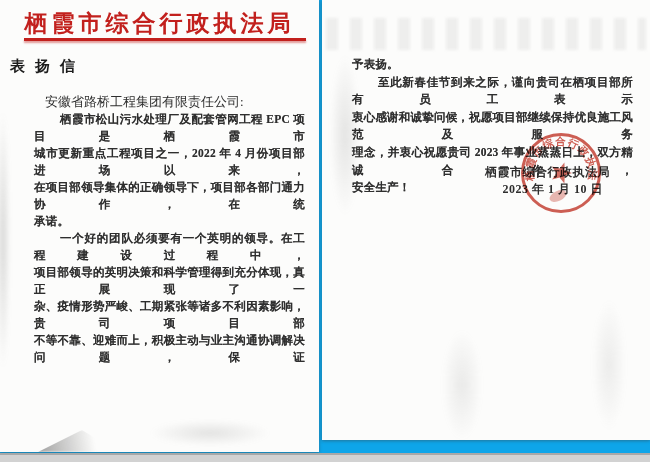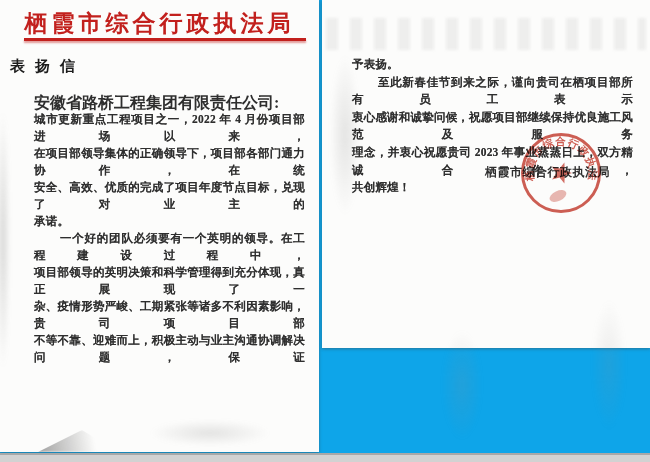--- a/index.html
+++ b/index.html
@@ -3,29 +3,29 @@
 <meta charset="utf-8">
 <style>
   html,body{margin:0;padding:0;background:#9e9e9e;}
   .scan{position:relative;width:650px;height:462px;background:#0ea5e9;overflow:hidden;
         font-family:"Liberation Serif","DejaVu Serif",serif;}
   .bottom-line{position:absolute;left:0;top:453px;width:650px;height:2px;background:#a8a8a8;}
   .bottom-strip{position:absolute;left:0;top:455px;width:650px;height:7px;background:#d2d2d2;}
 
   .page{position:absolute;top:0;background:#fcfcfb;box-shadow:0 1px 3px rgba(60,60,60,.45);}
   .page-left{left:0;width:319px;height:452px;}
-  .page-right{left:322px;width:328px;height:348px;}
+  .page-right{left:322px;width:328px;height:440px;}
 
   .letterhead{position:absolute;top:8px;left:10px;right:10px;text-align:center;
               font-size:23px;font-weight:bold;color:#c2201d;letter-spacing:4px;white-space:nowrap;}
   .letterhead-rule{position:absolute;top:38px;left:24px;width:282px;height:3px;background:#c2201d;
                    box-shadow:0 2px 2px rgba(194,32,29,.45);}
   .letter-title{position:absolute;top:57px;left:0;right:0;text-align:left;font-size:15px;
                 font-weight:bold;color:#1c1c1c;letter-spacing:10px;text-indent:10px;}
-  .salutation{position:absolute;top:93px;left:34px;font-size:16px;font-weight:700;color:#2e2e2e;}
+  .salutation{position:absolute;top:93px;left:45px;font-size:13px;font-weight:400;color:#2e2e2e;}
 
   .body-left{position:absolute;top:111px;left:34px;width:271px;}
   .body-right{position:absolute;top:56px;left:30px;width:281px;}
   .bline{font-size:11.5px;line-height:17px;color:#2e2e2e;font-weight:600;letter-spacing:.2px;
          text-shadow:0 0 .4px rgba(40,40,40,.55);white-space:normal;}
   .body-right .bline{line-height:17.6px;}
   .fill{text-align:justify;text-align-last:justify;}
   .indent{text-indent:26px;}
 
   .signature{position:absolute;top:164px;right:40px;font-size:12px;font-weight:600;color:#2e2e2e;
@@ -58,23 +58,23 @@
 
 <div class="scan">
 
   <div class="page page-left">
     <div class="letterhead">栖霞市综合行政执法局</div>
     <div class="letterhead-rule"></div>
     <div class="letter-title">表扬信</div>
     <div class="salutation">安徽省路桥工程集团有限责任公司:</div>
 
     <div class="body-left">
+      <div class="bline indent fill">栖霞市松山污水处理厂及配套管网工程 EPC 项目是栖霞市</div>
       <div class="bline fill">城市更新重点工程项目之一，2022 年 4 月份项目部进场以来，</div>
       <div class="bline fill">在项目部领导集体的正确领导下，项目部各部门通力协作，在统</div>
-      <div class="bline fill">安全、高效、优质的完成了项目年度节点目标，兑现了对业主的</div>
       <div class="bline">承诺。</div>
       <div class="bline indent fill">一个好的团队必须要有一个英明的领导。在工程建设过程中，</div>
       <div class="bline fill">项目部领导的英明决策和科学管理得到充分体现，真正展现了一</div>
       <div class="bline fill">杂、疫情形势严峻、工期紧张等诸多不利因素影响，贵司项目部</div>
       <div class="bline fill">不等不靠、迎难而上，积极主动与业主沟通协调解决问题，保证</div>
 
     </div>
 
     <div class="artifact smudge-left-edge"></div>
     <div class="artifact smudge-corner"></div>
@@ -85,24 +85,25 @@
     <div class="artifact smudge-band-right"></div>
     <div class="artifact smudge-col-right"></div>
     <div class="artifact smudge-rp-bottom"></div>
     <div class="artifact smudge-rp-bottom2"></div>
 
     <div class="body-right">
       <div class="bline">予表扬。</div>
       <div class="bline indent fill">至此新春佳节到来之际，谨向贵司在栖项目部所有员工表示</div>
       <div class="bline fill">衷心感谢和诚挚问候，祝愿项目部继续保持优良施工风范及服务</div>
       <div class="bline fill">理念，并衷心祝愿贵司 2023 年事业蒸蒸日上，双方精诚合作，</div>
-      <div class="bline">共创辉煌！</div>
+      <div class="bline">安全生产！</div>
     </div>
 
     <div class="signature">栖霞市综合行政执法局</div>
+    <div class="sign-date">2023 年 1 月 10 日</div>
 
     <svg class="seal" viewBox="0 0 86 86">
       <circle cx="43" cy="43" r="38.5" fill="none" stroke="#c53b2e" stroke-width="3"></circle>
       <defs>
         <path id="sealArc" d="M 16.7 52.6 A 28 28 0 1 1 69.3 52.6" fill="none"></path>
       </defs>
       <text font-size="10.5" fill="#c53b2e" font-weight="bold" letter-spacing="1" font-family="Liberation Serif, DejaVu Serif, serif">
         <textPath href="#sealArc" startOffset="2">栖霞市综合行政执法局</textPath>
       </text>
       <polygon fill="#c53b2e" opacity="0.9" points="46.4,32.5 46.7,40.3 54,43 46.7,45.7 46.4,53.5 41.6,47.4 34.1,49.5 38.4,43 34.1,36.5 41.6,38.6"></polygon>

